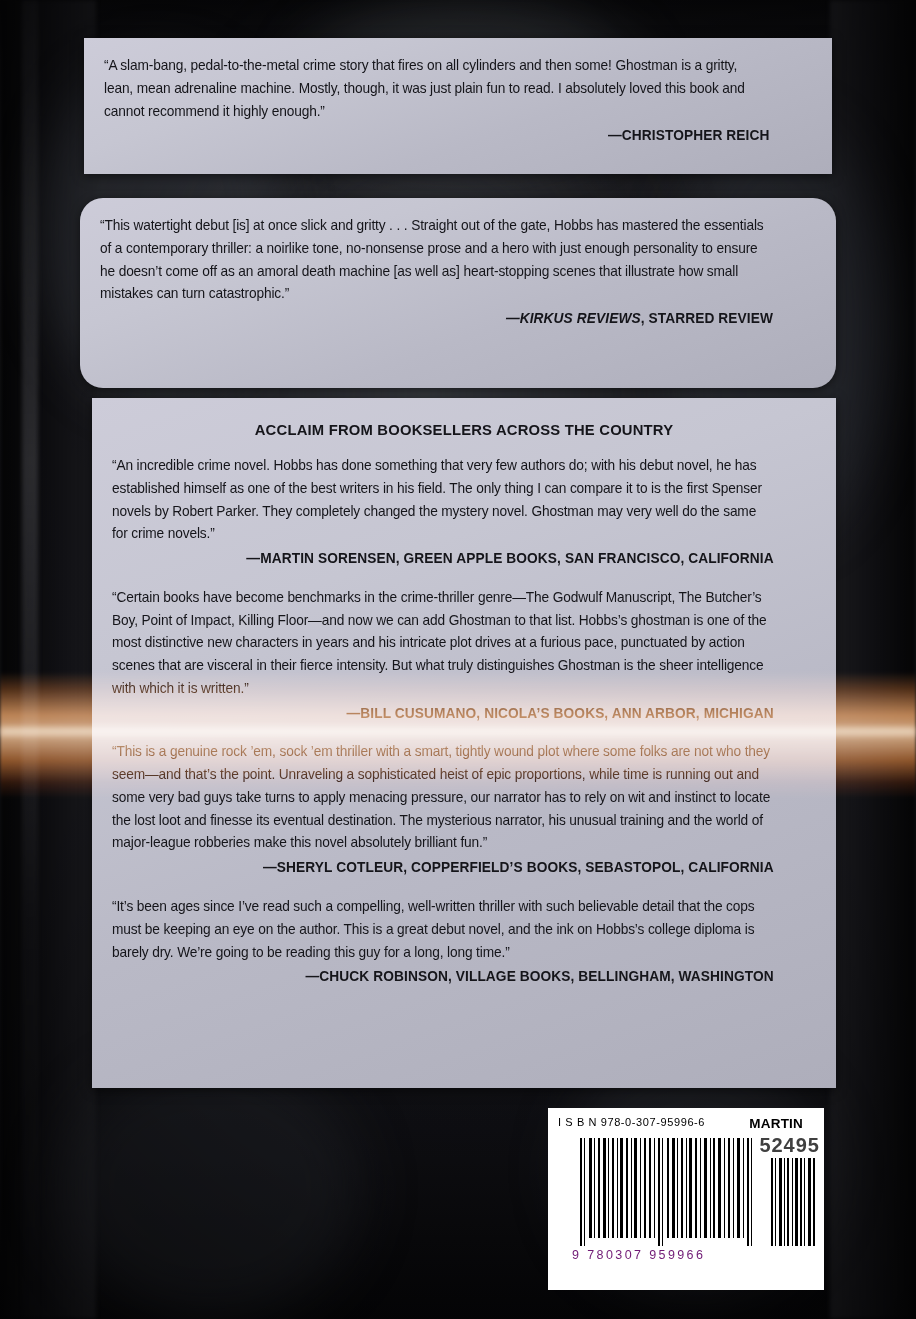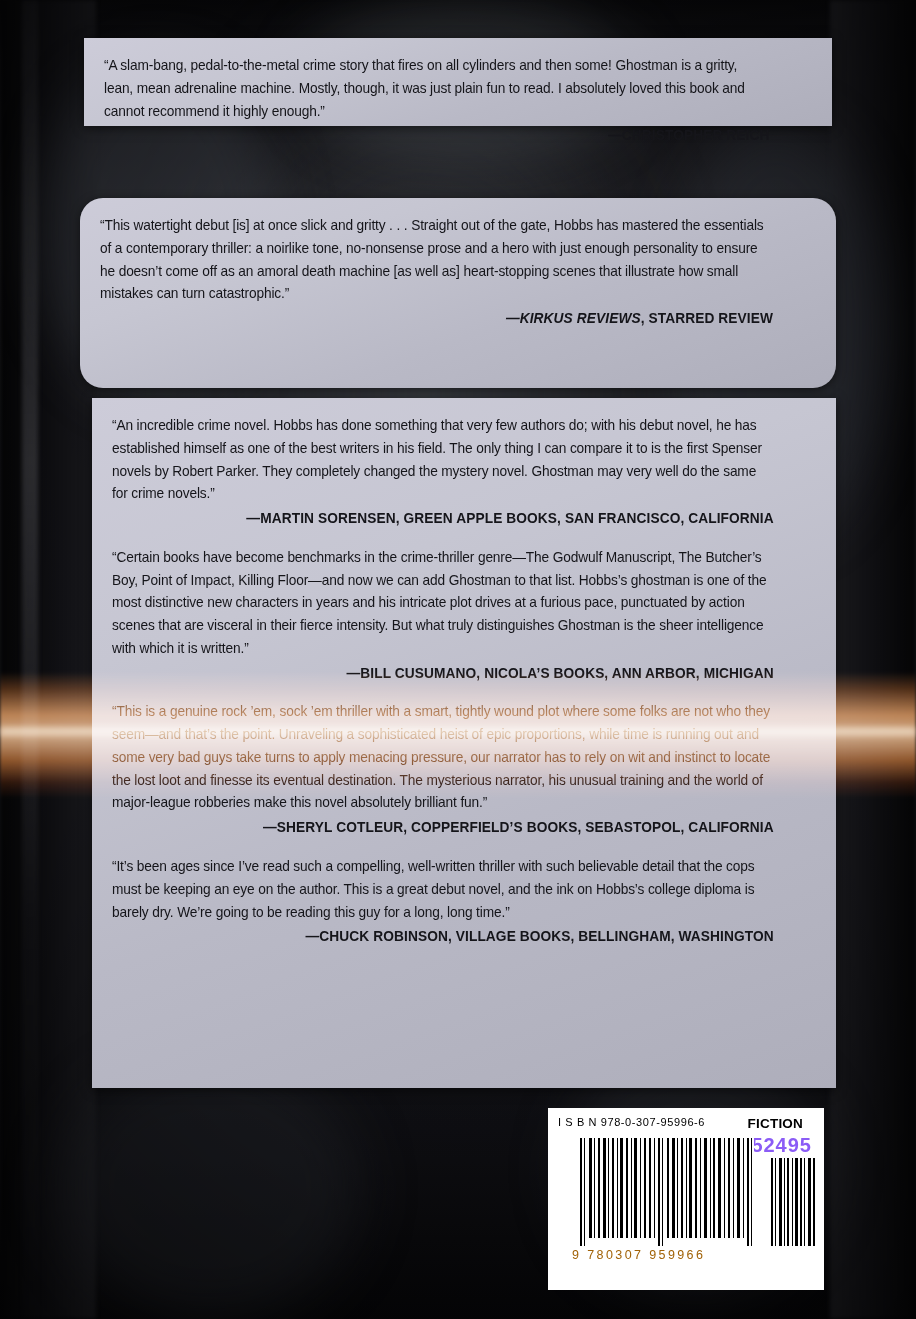--- a/index.html
+++ b/index.html
@@ -115,21 +115,21 @@
   .panel p em { font-style: italic; }
   .attrib {
     display: block;
     text-align: right;
     font-weight: bold;
     letter-spacing: 0.1px;
     margin-top: 2px;
   }
   .attrib em { font-style: italic; }
 
-  #panel-1 { left: 84px;  top: 38px;  width: 748px; height: 88px; }
+  #panel-1 { left: 84px;  top: 38px;  width: 748px; height: 136px; }
   #panel-2 { left: 80px;  top: 198px; width: 756px; height: 190px; border-radius: 23px; }
   #panel-3 { left: 92px;  top: 398px; width: 744px; height: 690px; }
 
   .panel-head {
     text-align: center;
     font-weight: bold;
     font-size: 14.8px;
     letter-spacing: 0.2px;
     margin: 8px 0 16px 0;
     color: #15151a;
@@ -163,27 +163,27 @@
   }
   .fiction-text {
     font-family: "Liberation Sans Narrow", "Liberation Sans", sans-serif;
     font-size: 13.5px;
     font-weight: bold;
     color: #000;
     letter-spacing: 0.2px;
   }
   .price-code {
     position: absolute;
-    right: 12px;
+    right: 4px;
     top: 26px;
     font-family: "Liberation Sans Narrow", "Liberation Sans", sans-serif;
     font-size: 20px;
     font-weight: bold;
     letter-spacing: 1px;
-    color: #8b5cf6;
+    color: #404040;
   }
   .barcode-main {
     position: absolute;
     left: 30px;
     top: 30px;
     width: 176px;
     height: 108px;
   }
   .barcode-addon {
     position: absolute;
@@ -193,21 +193,21 @@
     height: 88px;
   }
   .barcode-digits {
     position: absolute;
     left: 24px;
     top: 140px;
     width: 190px;
     font-family: "Liberation Sans", sans-serif;
     font-size: 12.5px;
     letter-spacing: 2.4px;
-    color: #a16207;
+    color: #701a75;
   }
   svg { display: block; }
 </style>
 </head>
 <body>
 
 <div id="cover">
   <div class="bg-band bg-left-dark"></div>
   <div class="bg-band bg-left-strip"></div>
   <div class="bg-band bg-mid-glow"></div>
@@ -226,20 +226,21 @@
   </p>
 </div>
 
 <div class="panel" id="panel-2">
   <p><span>“This watertight debut [is] at once slick and gritty . . . Straight out of the gate, Hobbs has mastered the essentials of a contemporary thriller: a noirlike tone, no-nonsense prose and a hero with just enough personality to ensure he doesn’t come off as an amoral death machine [as well as] heart-stopping scenes that illustrate how small mistakes can turn catastrophic.”</span>
     <span class="attrib"><em>—KIRKUS REVIEWS</em><span>, STARRED REVIEW</span></span>
   </p>
 </div>
 
 <div class="panel" id="panel-3">
+  <div class="panel-head">ACCLAIM FROM BOOKSELLERS ACROSS THE COUNTRY</div>
 
   <div class="quote-block">
     <p><span>“An incredible crime novel. Hobbs has done something that very few authors do; with his debut novel, he has established himself as one of the best writers in his field. The only thing I can compare it to is the first Spenser novels by Robert Parker. They completely changed the mystery novel. Ghostman may very well do the same for crime novels.”</span>
       <span class="attrib">—MARTIN SORENSEN, GREEN APPLE BOOKS, SAN FRANCISCO, CALIFORNIA</span>
     </p>
   </div>
 
   <div class="quote-block">
     <p><span>“Certain books have become benchmarks in the crime-thriller genre—The Godwulf Manuscript, The Butcher’s Boy, Point of Impact, Killing Floor—and now we can add Ghostman to that list. Hobbs’s ghostman is one of the most distinctive new characters in years and his intricate plot drives at a furious pace, punctuated by action scenes that are visceral in their fierce intensity. But what truly distinguishes Ghostman is the sheer intelligence with which it is written.”</span>
       <span class="attrib">—BILL CUSUMANO, NICOLA’S BOOKS, ANN ARBOR, MICHIGAN</span>
@@ -261,21 +262,21 @@
 
 <div id="light-streak"></div>
 <div id="light-streak-core"></div>
 
 <div id="isbn-block">
   <div class="isbn-top">
     <div class="isbn-text">
       <span>I S B N</span>
       <span>978-0-307-95996-6</span>
     </div>
-    <div class="fiction-text">FICTION</div>
+    <div class="fiction-text">MARTIN</div>
   </div>
   <div class="price-code">52495</div>
 
   <svg class="barcode-main" viewBox="0 0 176 108" preserveAspectRatio="none">
     <rect x="0" y="0" width="176" height="108" fill="#ffffff"></rect>
     <g fill="#000000">
       <rect x="2" y="0" width="2" height="108"></rect>
       <rect x="6" y="0" width="1" height="108"></rect>
       <rect x="11" y="0" width="3" height="100"></rect>
       <rect x="16" y="0" width="1" height="100"></rect>

